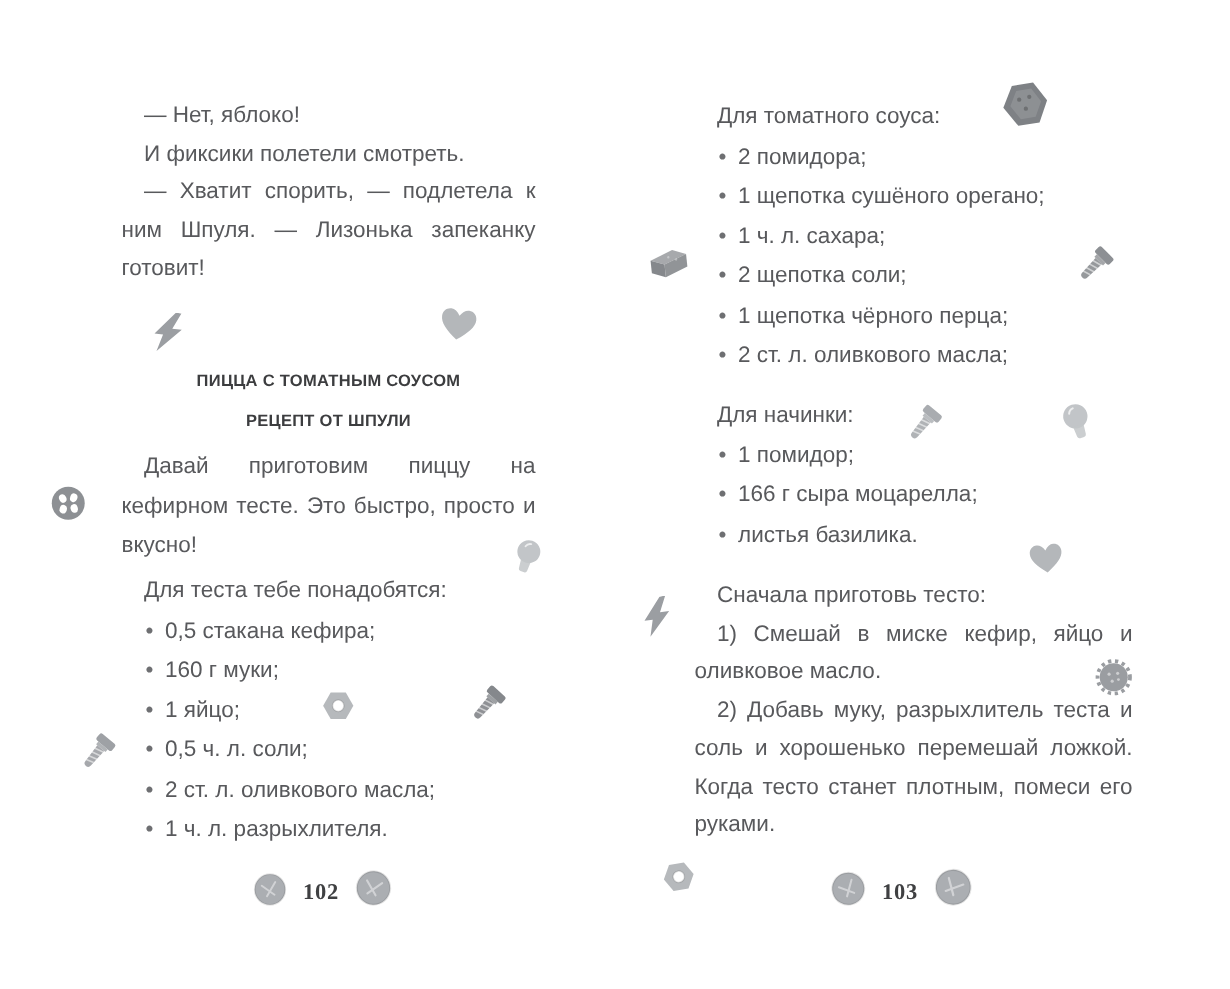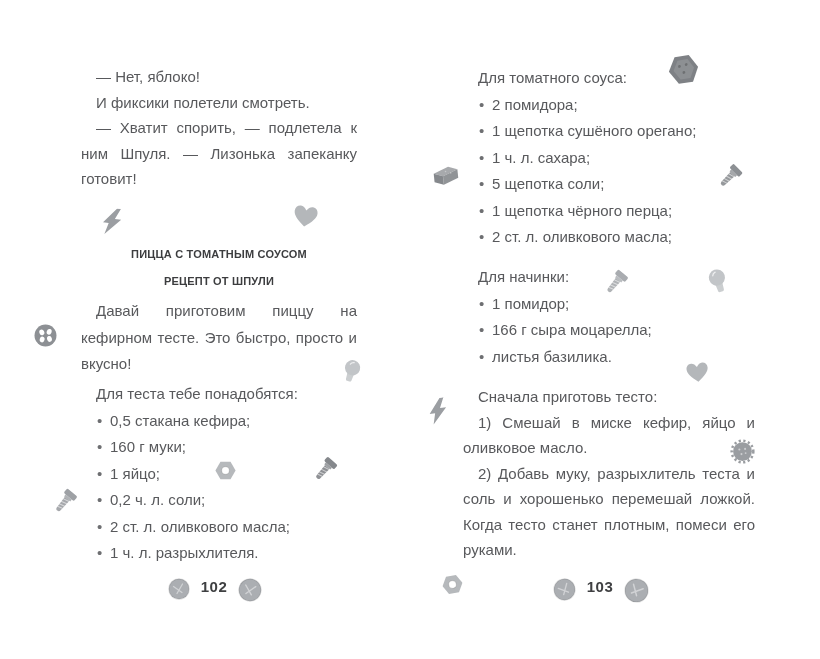--- a/index.html
+++ b/index.html
@@ -15,22 +15,22 @@
   .heading {
     font-weight:bold; color:#3c3d3f; font-size:11px; line-height:27px;
     text-align:center; letter-spacing:0.2px;
   }
   .intro { line-height:26.5px; }
   .listblock { line-height:26.5px; }
   .listblock ul { list-style:none; margin:0; padding:0 0 0 16px; }
   .listblock li::before { content:"\2022"; display:inline-block; width:13px; color:#6e6f72; }
   .steps { line-height:25.5px; }
   .pageno-row {
-    position:absolute; display:flex; align-items:flex-start; justify-content:center;
-    gap:11px; height:26px;
+    position:absolute; display:flex; align-items:flex-end; justify-content:center;
+    gap:11px; height:26px;font-family:Liberation Serif, serif;
   }
   .pageno { font-weight:bold; color:#3f4042; font-size:15px; letter-spacing:0.5px; }
   .deco { position:absolute; }
 </style>
 </head>
 <body>
 
 <svg width="0" height="0" style="position:absolute" aria-hidden="true">
   <defs>
     <symbol id="sym-lightning" viewBox="0 0 14 22">
@@ -110,21 +110,21 @@
     <div class="block intro just" style="left:81px; top:298px; width:276px;">
       <p class="indent">Давай приготовим пиццу на кефирном тесте. Это быстро, просто и вкусно!</p>
     </div>
 
     <div class="block listblock" style="left:81px; top:381px; width:276px;">
       <p class="indent">Для теста тебе понадобятся:</p>
       <ul>
         <li>0,5 стакана кефира;</li>
         <li>160 г муки;</li>
         <li>1 яйцо;</li>
-        <li>0,2 ч. л. соли;</li>
+        <li>0,5 ч. л. соли;</li>
         <li>2 ст. л. оливкового масла;</li>
         <li>1 ч. л. разрыхлителя.</li>
       </ul>
     </div>
 
     <div class="pageno-row" style="left:115px; top:578px; width:200px;">
       <svg class="" width="22" height="22" style="color:#abaeb2">
           <use href="#sym-screwhead"></use>
         </svg>
       <span class="pageno">102</span>
@@ -157,21 +157,21 @@
   </div>
 
   <div>
 
     <div class="block listblock" style="left:463px; top:65px; width:292px;">
       <p class="indent">Для томатного соуса:</p>
       <ul>
         <li>2 помидора;</li>
         <li>1 щепотка сушёного орегано;</li>
         <li>1 ч. л. сахара;</li>
-        <li>5 щепотка соли;</li>
+        <li>2 щепотка соли;</li>
         <li>1 щепотка чёрного перца;</li>
         <li>2 ст. л. оливкового масла;</li>
       </ul>
     </div>
 
     <div class="block listblock" style="left:463px; top:264px; width:292px;">
       <p class="indent">Для начинки:</p>
       <ul>
         <li>1 помидор;</li>
         <li>166 г сыра моцарелла;</li>

